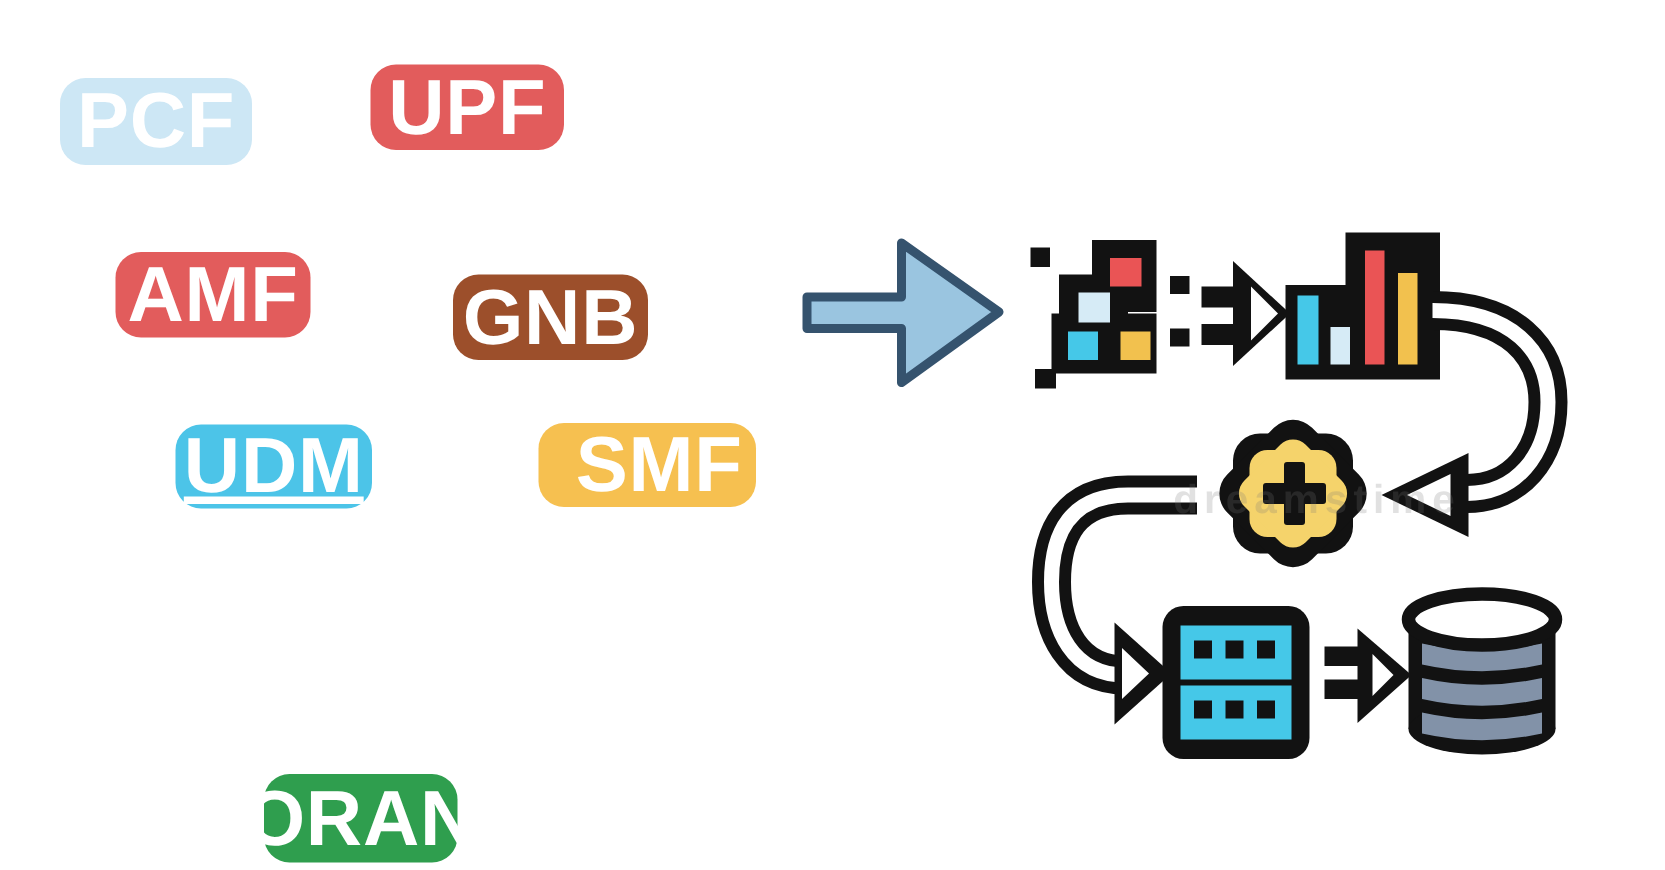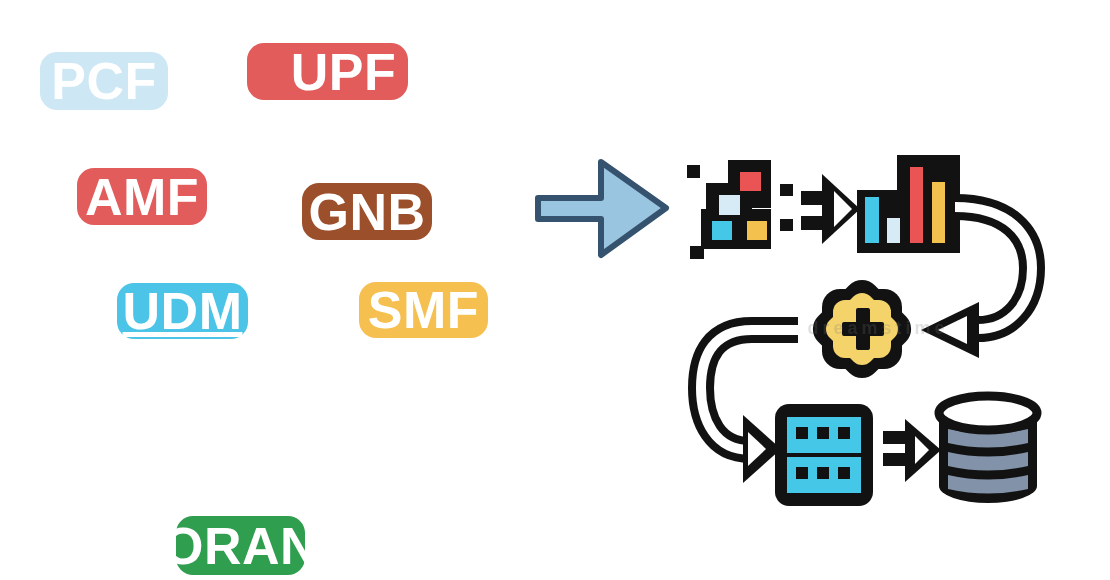--- a/index.html
+++ b/index.html
@@ -39,36 +39,36 @@
   .yl{fill:var(--icon-yellow);}
   .sl{fill:var(--icon-slate);}
   .gy{fill:var(--gear-yellow);}
   .rib {fill:none;stroke:var(--outline);stroke-width:26;stroke-linecap:butt;}
   .ribw{fill:none;stroke:#ffffff;stroke-width:10;stroke-linecap:butt;}
   .fa{fill:var(--flow-arrow-fill);stroke:var(--flow-arrow-stroke);stroke-width:6;stroke-linejoin:round;}
   .dbtop{fill:#ffffff;stroke:var(--outline);stroke-width:9;}
   
   .watermark{
     position:absolute;left:758px;top:318px;width:240px;
-    text-align:center;font-size:18px;font-weight:600;letter-spacing:4px;
+    text-align:center;font-size:27px;font-weight:600;letter-spacing:4px;
     color:var(--watermark-color);
     pointer-events:none;
   }
 </style>
 </head>
 <body>
 
 <div class="canvas">
 
   <div class="pill p-pcf" style="background-color: rgb(205, 231, 245); color: rgb(255, 255, 255);">PCF</div>
-  <div class="pill p-upf" style="background-color: rgb(226, 92, 92); color: rgb(255, 255, 255); padding-left: 32px;">UPF</div>
+  <div class="pill p-upf" style="background-color: rgb(226, 92, 92); color: rgb(255, 255, 255);">UPF</div>
   <div class="pill p-amf" style="background-color: rgb(226, 92, 92); color: #ffffff;">AMF</div>
   <div class="pill p-gnb" style="background-color: rgb(156, 79, 43); color: rgb(255, 255, 255);">GNB</div>
   <div class="pill p-udm" style="background-color: rgb(76, 196, 232); color: rgb(255, 255, 255); text-decoration: underline;">UDM</div>
-  <div class="pill p-smf" style="background-color: rgb(246, 192, 80); color: rgb(255, 255, 255);">SMF</div>
+  <div class="pill p-smf" style="background-color: rgb(246, 192, 80); color: rgb(255, 255, 255); padding-left: 16px;">SMF</div>
   <div class="pill p-oran" style="background-color: rgb(47, 158, 78); color: rgb(255, 255, 255);">ORAN</div>
 
   <svg class="art" viewBox="0 0 1110 580">
 
     <g>
       <polygon class="fa" points="538,198 601,198 601,162 666,208 601,255 601,219 538,219"></polygon>
     </g>
 
     <g>
       <rect class="ol" x="687" y="165" width="13" height="13"></rect>

